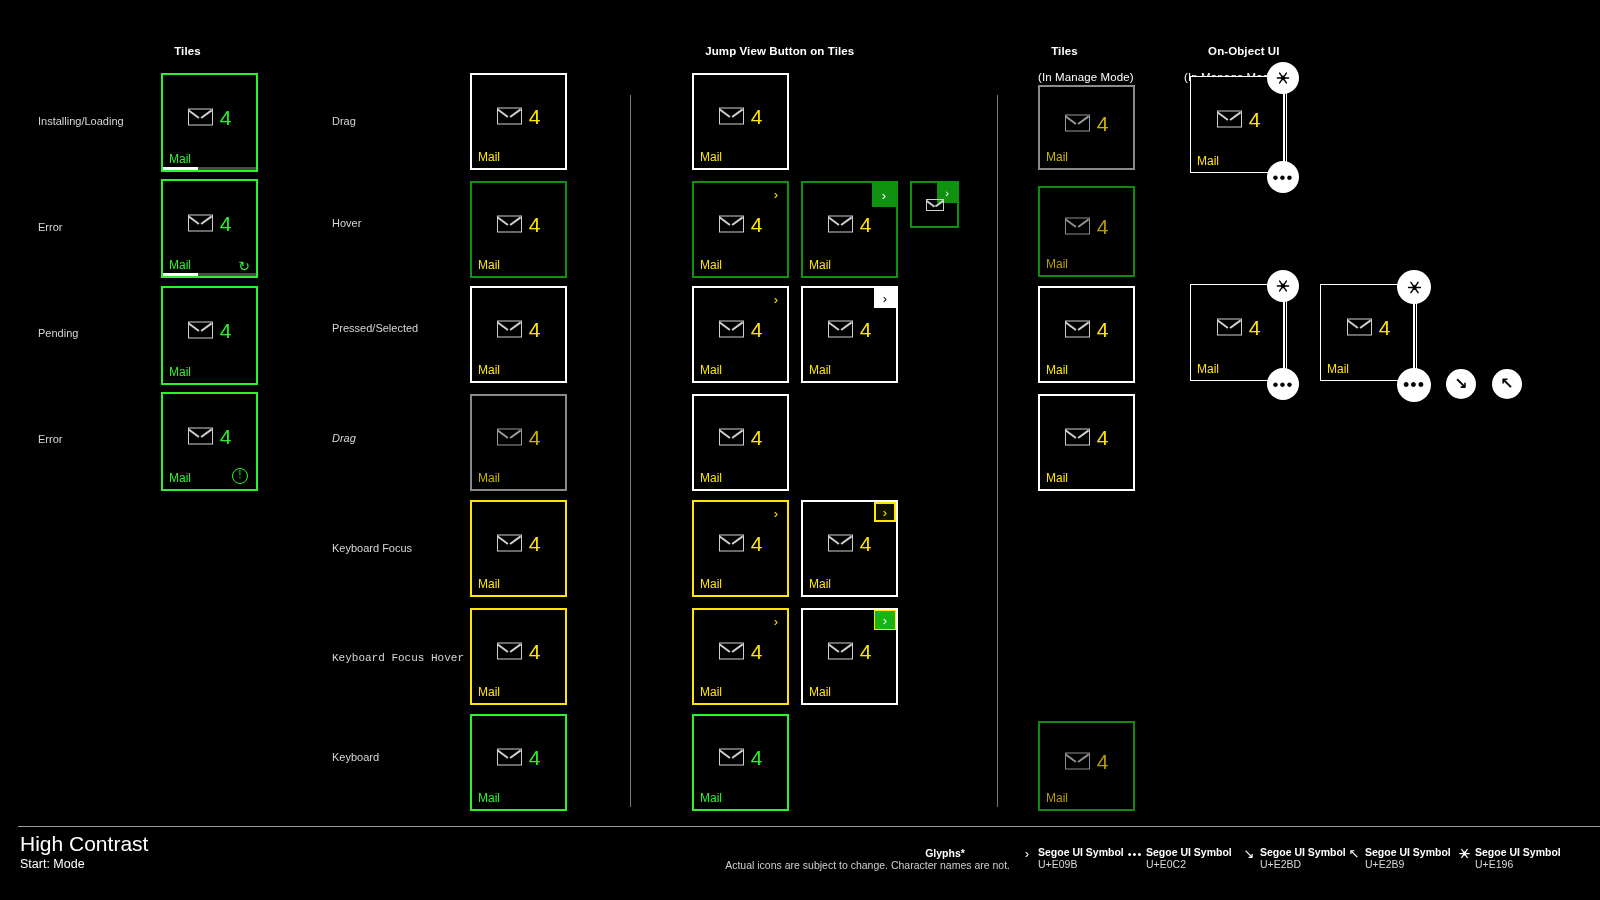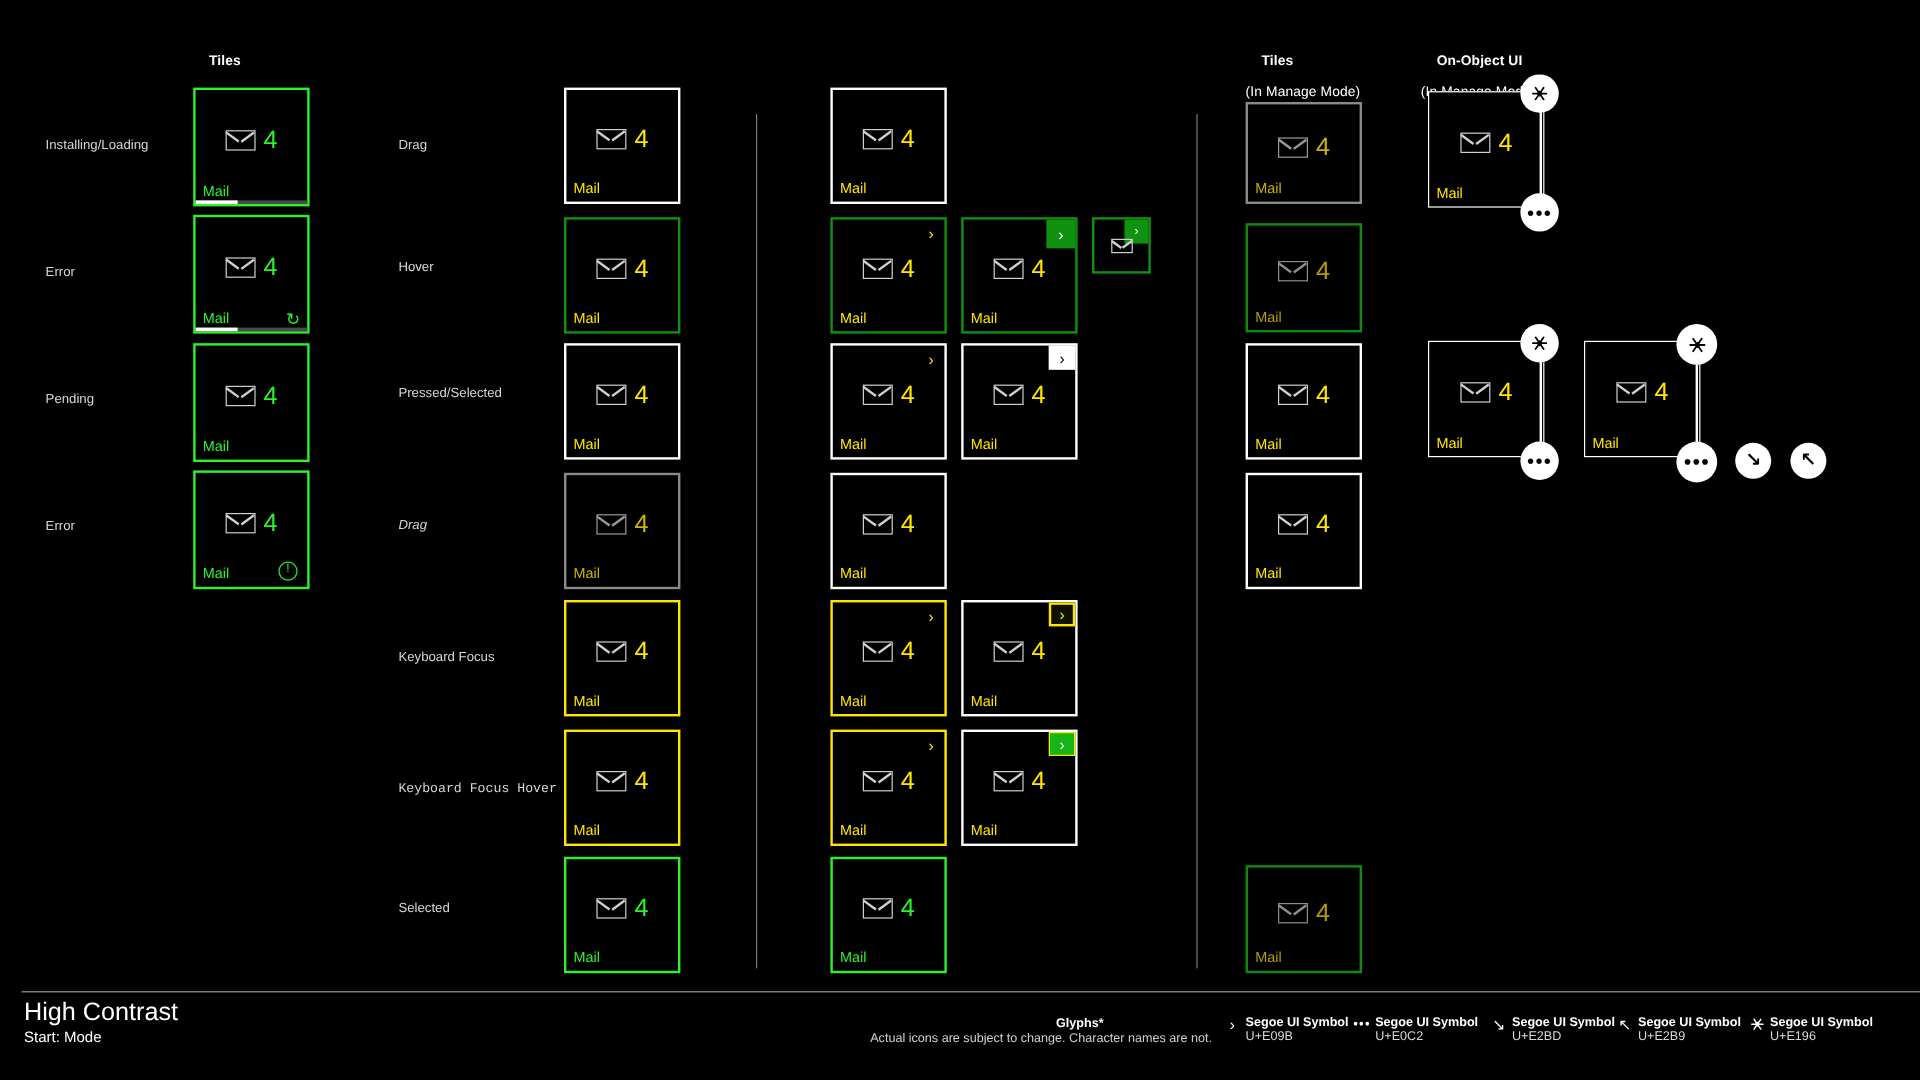--- a/index.html
+++ b/index.html
@@ -81,40 +81,43 @@
 
   
   .circbtn{position:absolute;border-radius:50%;background:#ffffff;color:#000;
            display:flex;align-items:center;justify-content:center;box-sizing:border-box;}
   .connector{position:absolute;background:#ffffff;}
 
   
   .footrule{position:absolute;left:18px;right:0;top:0;height:1px;background:#9a9a9a;}
   .foot-title{position:absolute;font-size:21px;line-height:22px;color:#ffffff;font-weight:300;}
   .foot-sub{position:absolute;font-size:12.5px;line-height:14px;color:#ffffff;}
-  .glyph-label{position:absolute;font-size:10.5px;font-weight:bold;color:#ffffff;text-align:left;}
+  .glyph-label{position:absolute;font-size:10.5px;font-weight:bold;color:#ffffff;text-align:center;}
   .glyph-note{position:absolute;font-size:10.5px;color:#cfcfcf;text-align:right;white-space:nowrap;}
   .gitem{position:absolute;top:0;height:30px;}
   .gitem .sym{position:absolute;left:0;top:2px;font-size:13px;line-height:14px;color:#fff;width:18px;text-align:center;}
   .gitem .nm{position:absolute;left:20px;top:1px;font-size:10.5px;font-weight:bold;color:#fff;white-space:nowrap;}
   .gitem .cp{position:absolute;left:20px;top:13px;font-size:10.5px;color:#d8d8d8;white-space:nowrap;}
 </style>
 </head>
 <body>
 
 <div class="canvas">
 
   <div class="col-head" style="left:161px;top:32px;">
     <span>Tiles</span>
   </div>
+  <div class="col-head" style="left:692px;top:32px;">
+    <span>Jump View Button on Tiles</span>
+  </div>
   <div class="col-head" style="left:1038px;top:32px;">
     <span>Tiles</span>
     <span class="sub">(In Manage Mode)</span>
   </div>
-  <div class="col-head" style="left:1184px;top:32px;">
+  <div class="col-head" style="left:1184px;top:32px;text-align:right;">
     <span>On-Object UI</span>
     <span class="sub">(In Manage Mode)</span>
   </div>
 
   <div class="divider" style="left:630px;top:95px;height:712px;"></div>
   <div class="divider" style="left:997px;top:95px;height:712px;"></div>
 
   <div class="row-label" style="left:38px;top:115px;">Installing/Loading</div>
   <div class="row-label" style="left:38px;top:221px;">Error</div>
   <div class="row-label" style="left:38px;top:327px;">Pending</div>
@@ -177,21 +180,21 @@
       <span>!</span>
     </div>
   </div>
 
   <div class="row-label" style="left:332px;top:115px;">Drag</div>
   <div class="row-label" style="left:332px;top:217px;text-align:center;">Hover</div>
   <div class="row-label" style="left:332px;top:322px;">Pressed/Selected</div>
   <div class="row-label" style="left:332px;top:432px;font-style:italic;">Drag</div>
   <div class="row-label" style="left:332px;top:542px;">Keyboard Focus</div>
   <div class="row-label" style="left:332px;top:652px;font-family:Liberation Mono, monospace;">Keyboard Focus Hover</div>
-  <div class="row-label" style="left:332px;top:751px;">Selected</div>
+  <div class="row-label" style="left:332px;top:751px;">Keyboard</div>
 
   <div class="tile v-white" style="left:470px;top:73px;width:97px;height:97px;">
     <div class="glyphrow">
         <span class="env">
           <span class="rect"></span>
           <span class="flapA"></span>
           <span class="flapB"></span>
         </span>
       <span class="count">4</span>
       </div>

